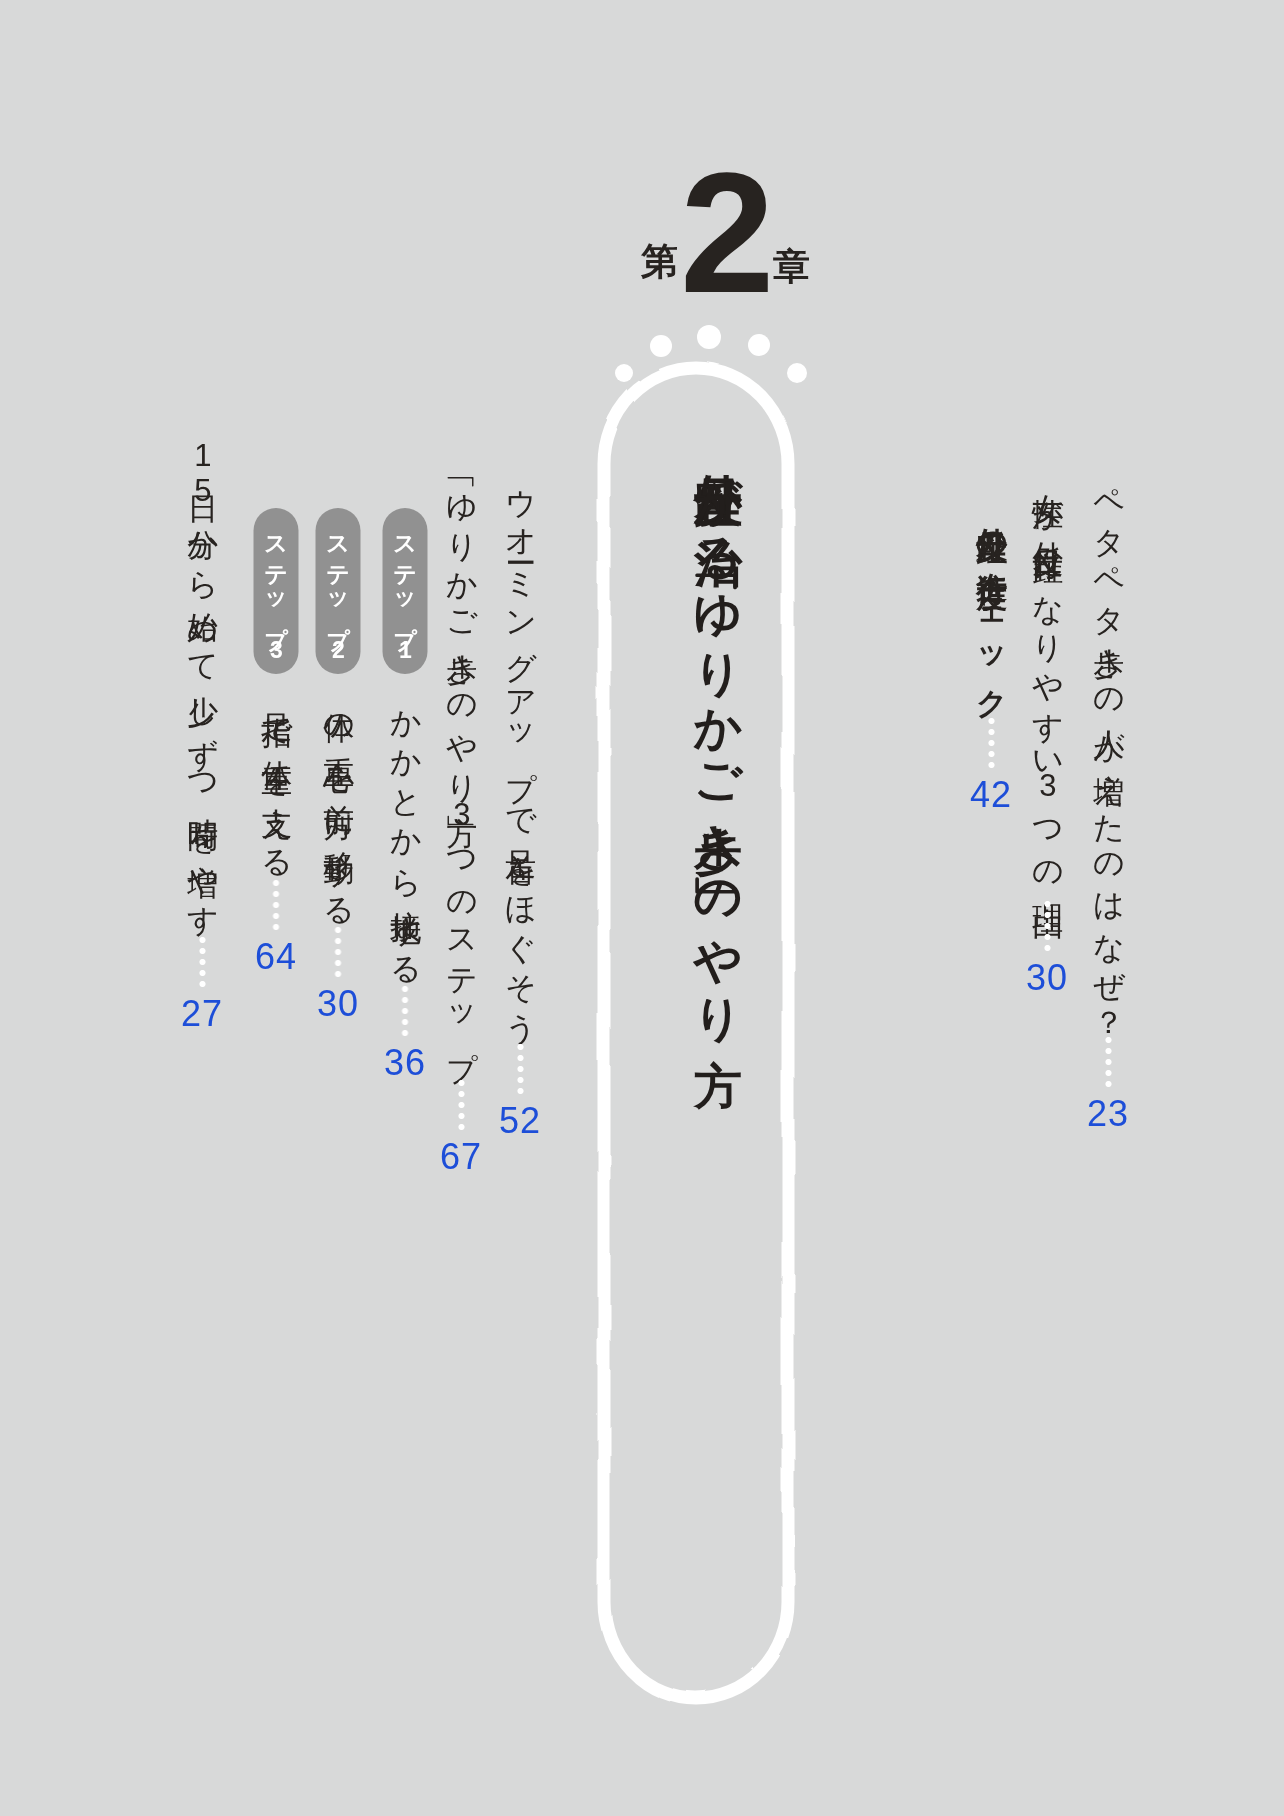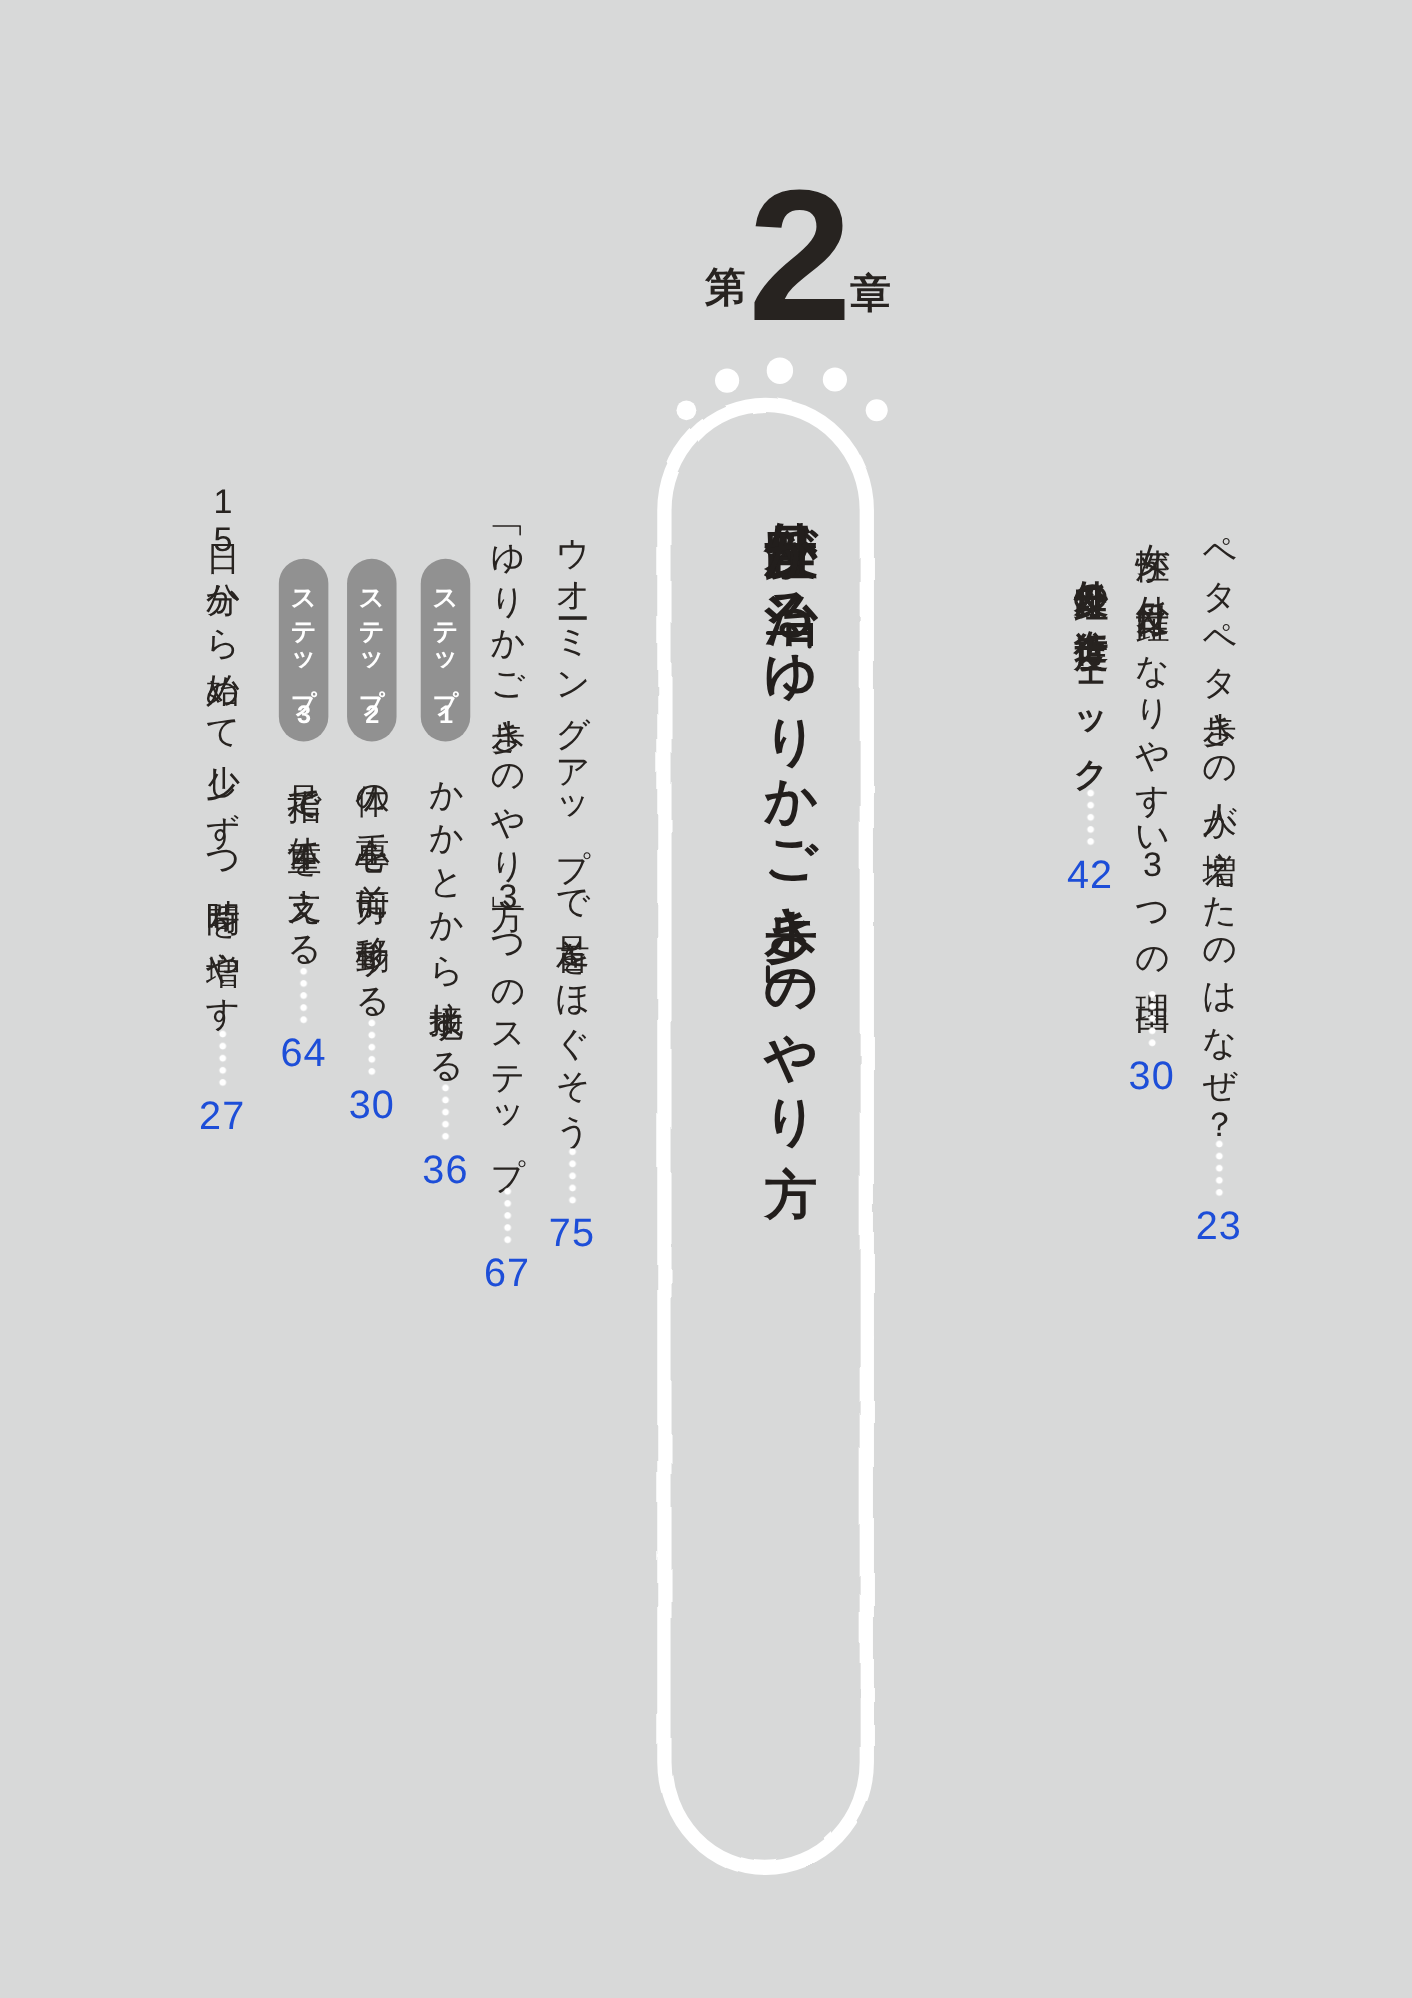--- a/index.html
+++ b/index.html
@@ -116,21 +116,21 @@
 
   <div class="toc-col col-c">
     <div class="vtext"><span>外反母趾の進行度チェック</span><span class="tcu"></span><span></span><span class="tcu"></span><span></span></div>
     <div class="leader"></div>
     <div class="pagenum">42</div>
   </div>
 
   <div class="toc-col col-d">
     <div class="vtext"><span>ウオーミングアップで足首をほぐそう</span><span class="tcu"></span><span></span><span class="tcu"></span><span></span></div>
     <div class="leader"></div>
-    <div class="pagenum">75</div>
+    <div class="pagenum">52</div>
   </div>
 
   <div class="toc-col col-e">
     <div class="vtext"><span>「ゆりかご歩きのやり方」</span><span class="tcu">3</span><span>つのステップ</span><span class="tcu"></span><span></span></div>
     <div class="leader"></div>
     <div class="pagenum">67</div>
   </div>
 
   <div class="toc-col col-f">
     <div class="badge"><span>ステップ</span><span class="tcu">1</span></div>

